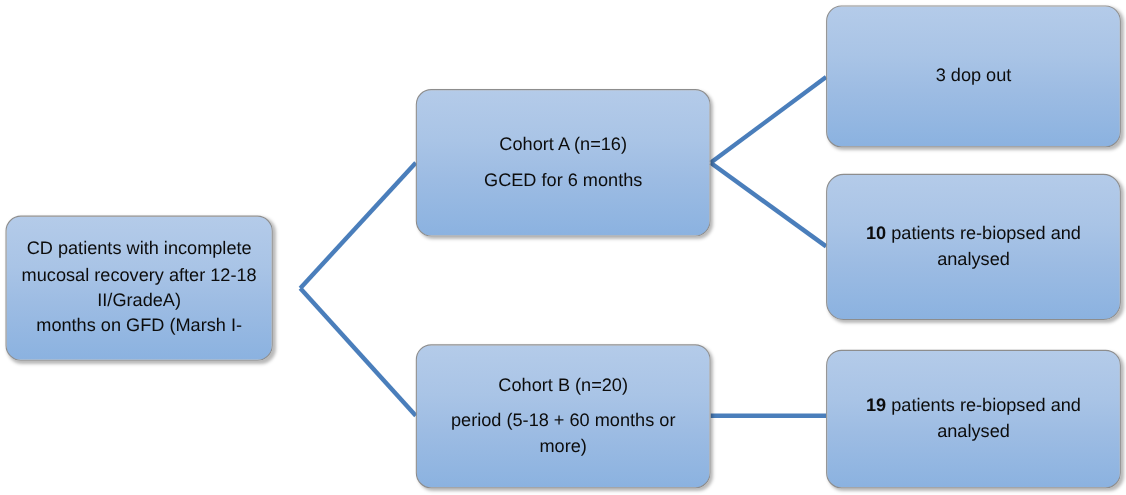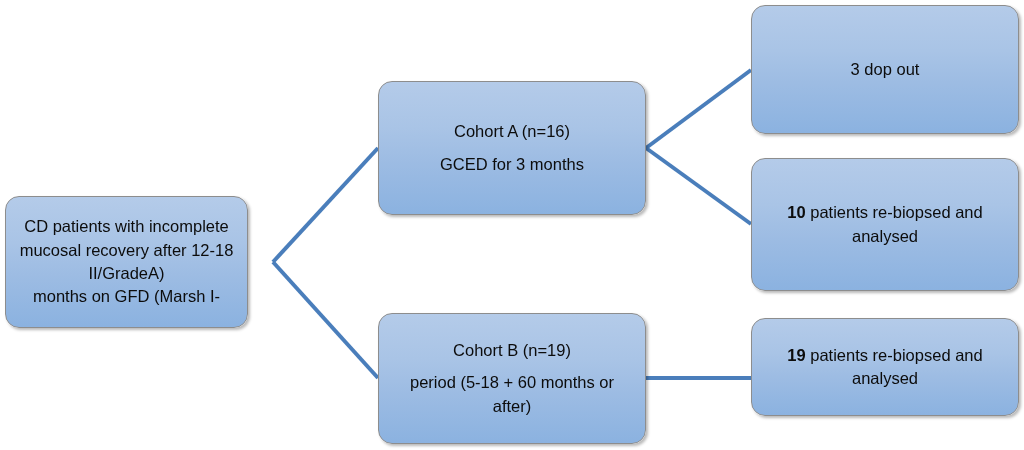--- a/index.html
+++ b/index.html
@@ -52,22 +52,22 @@
     height: 9px;
   }
   .bold {
     font-weight: bold;
   }
   
   #node-source      { left: 5px;   top: 196px; width: 243px; height: 132px; }
   #node-cohort-a    { left: 378px; top: 81px;  width: 268px; height: 134px; }
   #node-cohort-b    { left: 378px; top: 313px; width: 268px; height: 131px; }
   #node-dropout     { left: 751px; top: 5px;   width: 268px; height: 129px; }
-  #node-biopsied-a  { left: 751px; top: 158px; width: 268px; height: 133px; }
-  #node-biopsied-b  { left: 751px; top: 318px; width: 268px; height: 98px; }
+  #node-biopsied-a  { left: 751px; top: 158px; width: 268px; height: 133px; border-radius: 16px; }
+  #node-biopsied-b  { left: 751px; top: 318px; width: 268px; height: 126px; }
 </style>
 </head>
 <body>
 
 <div id="canvas">
 
   <svg class="connectors" viewBox="0 0 1024 450" xmlns="http://www.w3.org/2000/svg">
 
     <path d="M 273 262 L 378 148" stroke="#4a7ebb" stroke-width="4" fill="none"></path>
     <path d="M 273 262 L 378 378" stroke="#4a7ebb" stroke-width="4" fill="none"></path>
@@ -84,30 +84,30 @@
       <span class="line">mucosal recovery after 12-18</span>
       <span class="line">II/GradeA)</span>
       <span class="line">months on GFD (Marsh I-</span>
     </div>
   </div>
 
   <div class="node" id="node-cohort-a">
     <div class="inner">
       <span class="line">Cohort A (n=16)</span>
       <span class="gap"></span>
-      <span class="line">GCED for 3 months</span>
+      <span class="line">GCED for 6 months</span>
     </div>
   </div>
 
   <div class="node" id="node-cohort-b">
     <div class="inner">
-      <span class="line">Cohort B (n=19)</span>
+      <span class="line">Cohort B (n=20)</span>
       <span class="gap"></span>
       <span class="line">period (5-18 + 60 months or</span>
-      <span class="line">after)</span>
+      <span class="line">more)</span>
     </div>
   </div>
 
   <div class="node" id="node-dropout">
     <div class="inner">
       <span class="line">3 dop out</span>
     </div>
   </div>
 
   <div class="node" id="node-biopsied-a">

